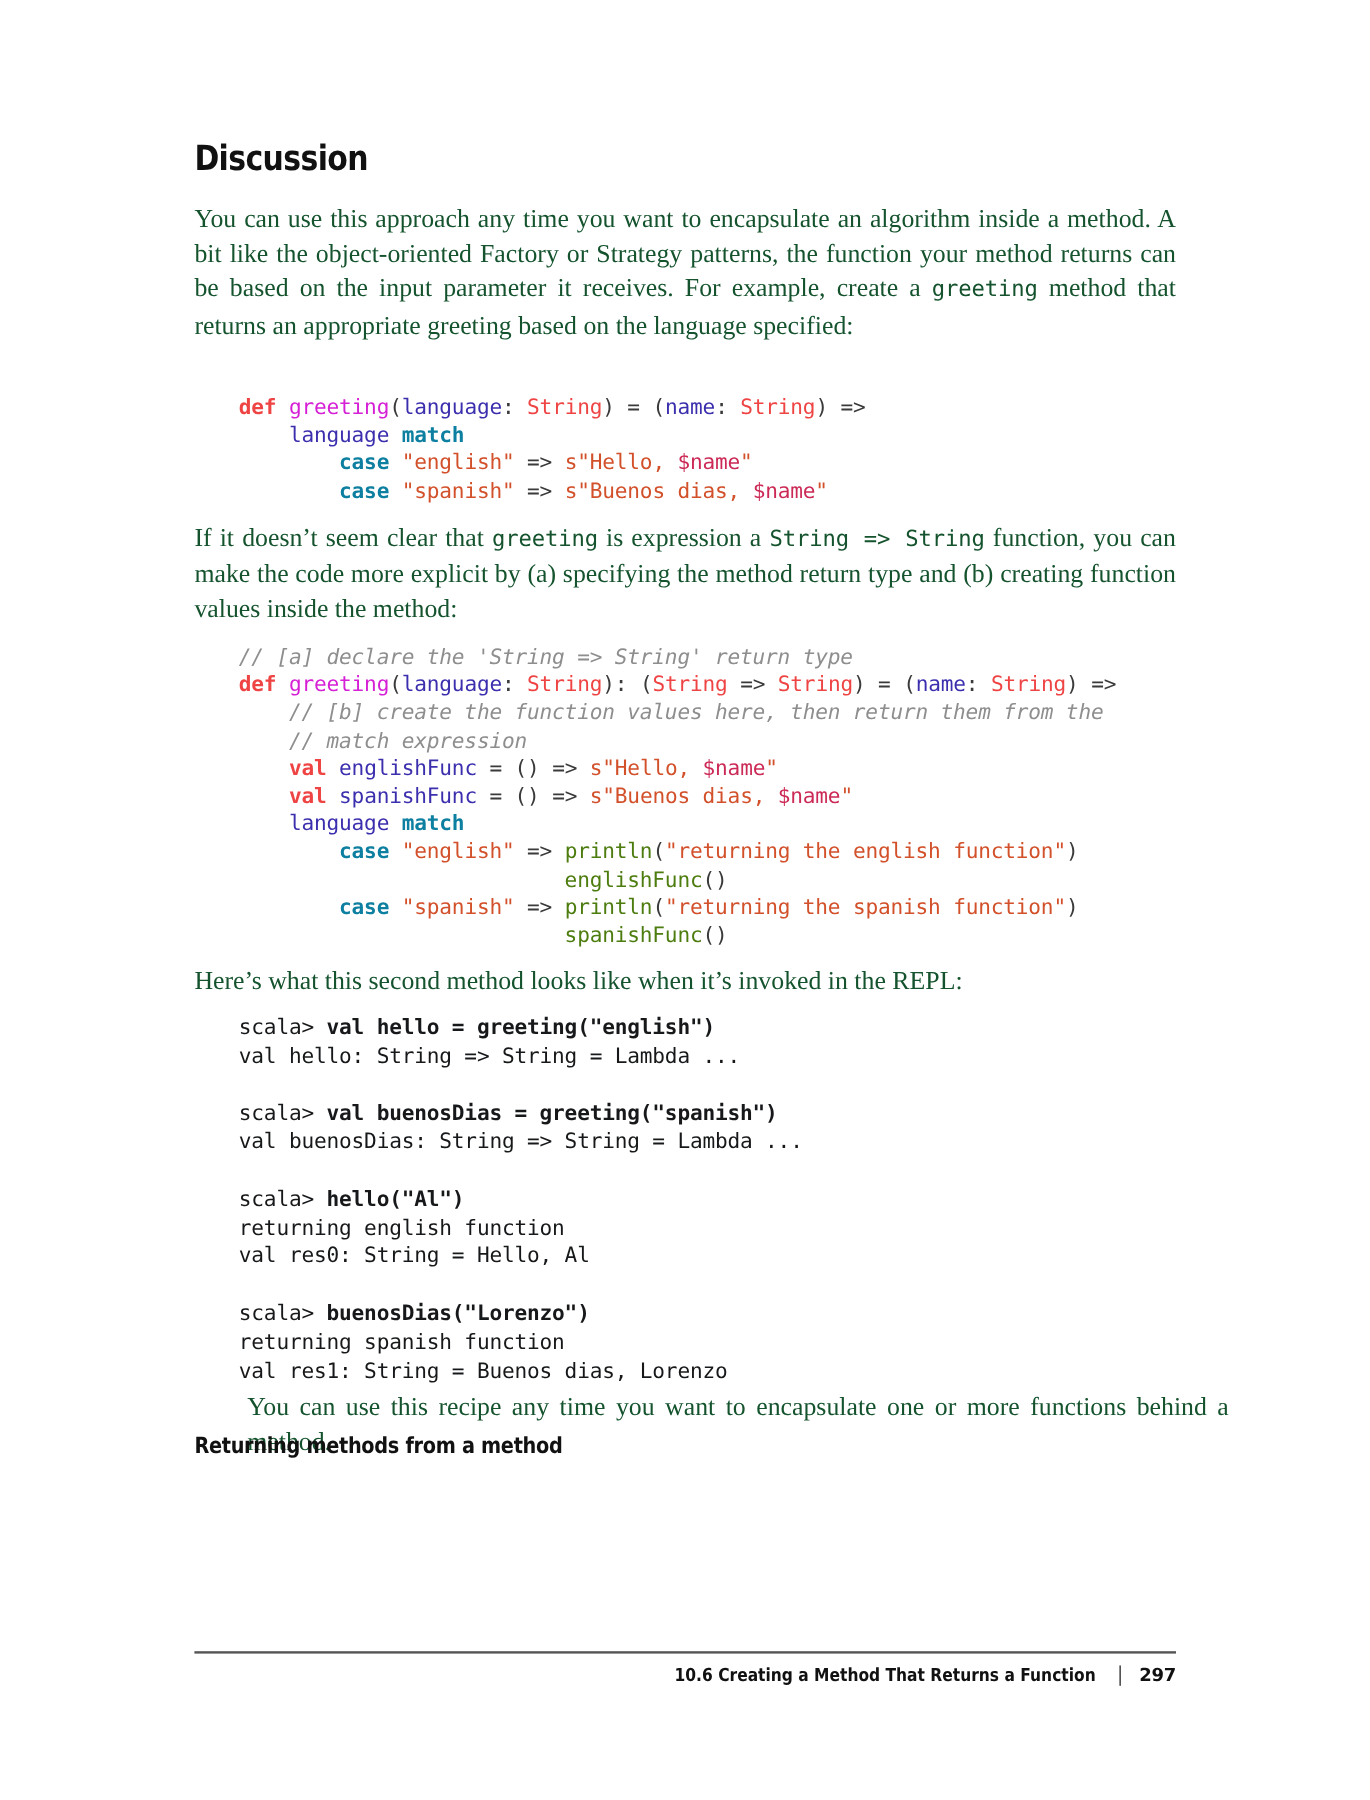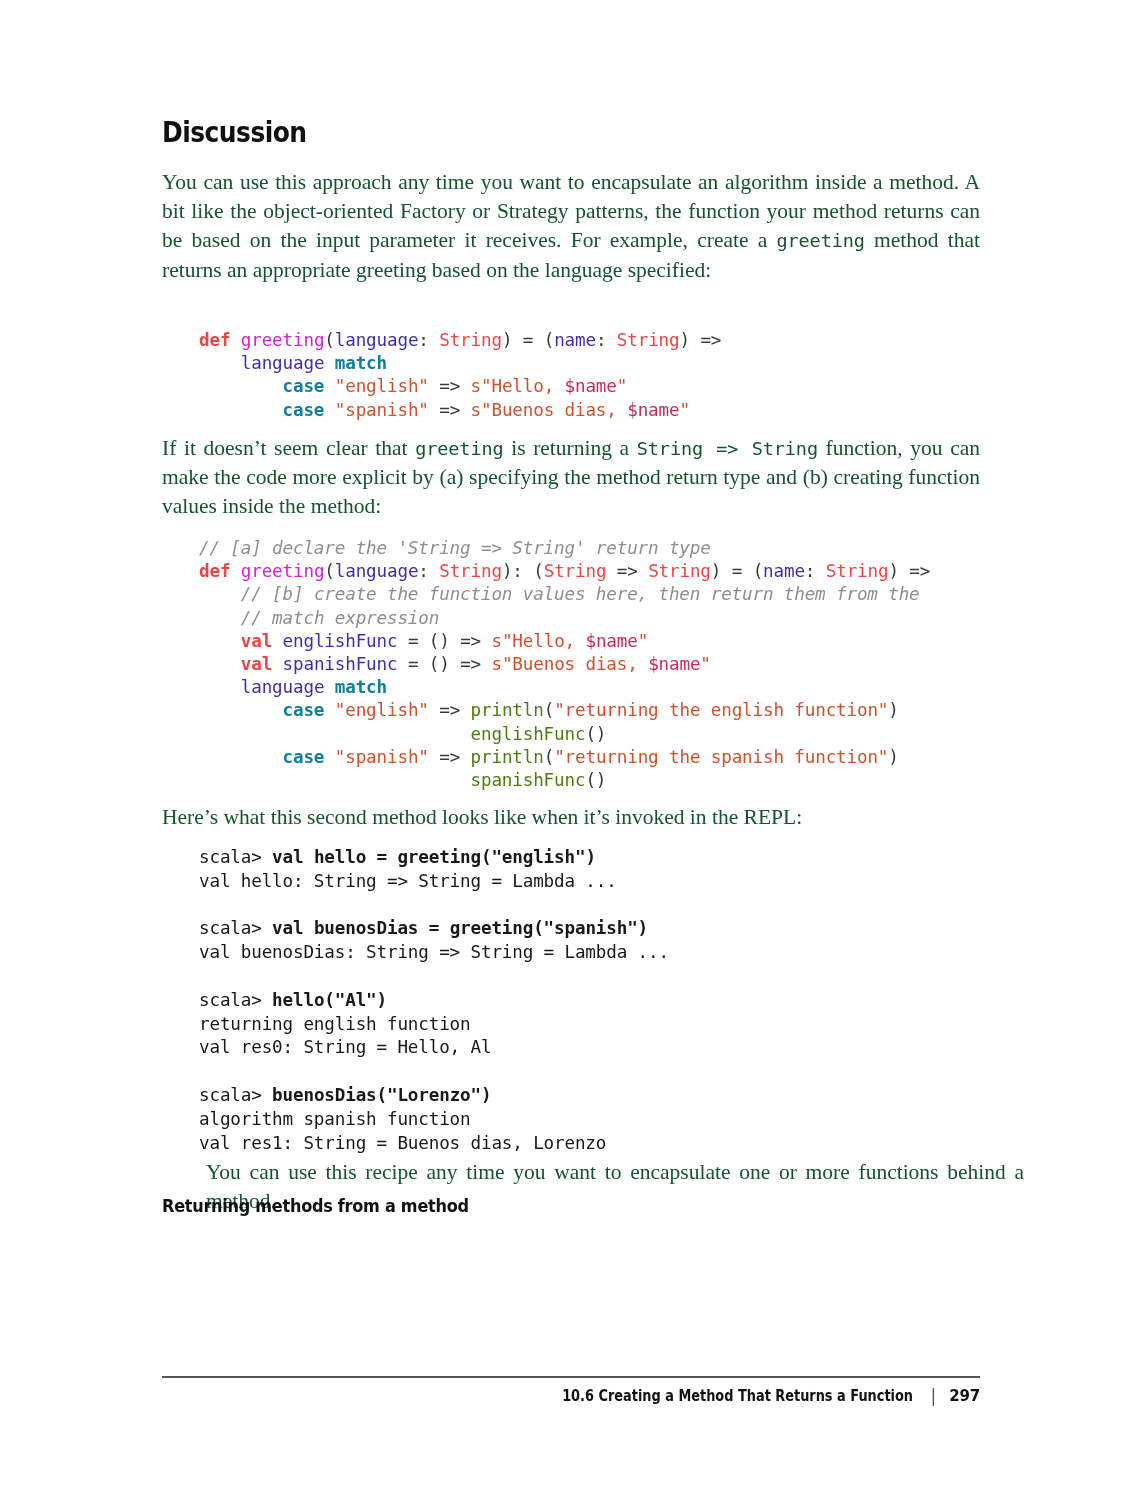--- a/index.html
+++ b/index.html
@@ -151,21 +151,21 @@
   </div>
 
   <div class="codeindent" style="top:329px;">
     <pre class="code"><span class="t-kw">def</span> <span class="t-fn">greeting</span><span class="t-punc">(</span><span class="t-id">language</span><span class="t-punc">:</span> <span class="t-type">String</span><span class="t-punc">)</span> <span class="t-punc">=</span> <span class="t-punc">(</span><span class="t-id">name</span><span class="t-punc">:</span> <span class="t-type">String</span><span class="t-punc">)</span> <span class="t-punc">=&gt;</span>
     <span class="t-id">language</span> <span class="t-case">match</span>
         <span class="t-case">case</span> <span class="t-str">"english"</span> <span class="t-punc">=&gt;</span> <span class="t-str">s"Hello, </span><span class="t-interp">$name</span><span class="t-str">"</span>
         <span class="t-case">case</span> <span class="t-str">"spanish"</span> <span class="t-punc">=&gt;</span> <span class="t-str">s"Buenos dias, </span><span class="t-interp">$name</span><span class="t-str">"</span></pre>
   </div>
 
   <div class="abs" style="top:434px; width:818px;">
-    <p class="body"><span>If it doesn’t seem clear that </span><span class="mono-inline">greeting</span><span> is returning a </span><span class="mono-inline">String =&gt; String</span><span> function, you can make the code more explicit by (a) specifying the method return type and (b) creating function values inside the method:</span></p>
+    <p class="body"><span>If it doesn’t seem clear that </span><span class="mono-inline">greeting</span><span> is expression a </span><span class="mono-inline">String =&gt; String</span><span> function, you can make the code more explicit by (a) specifying the method return type and (b) creating function values inside the method:</span></p>
   </div>
 
   <div class="codeindent" style="top:537px;">
     <pre class="code"><span class="t-cmt">// [a] declare the 'String =&gt; String' return type</span>
 <span class="t-kw">def</span> <span class="t-fn">greeting</span><span class="t-punc">(</span><span class="t-id">language</span><span class="t-punc">:</span> <span class="t-type">String</span><span class="t-punc">)</span><span class="t-punc">:</span> <span class="t-punc">(</span><span class="t-type">String</span> <span class="t-punc">=&gt;</span> <span class="t-type">String</span><span class="t-punc">)</span> <span class="t-punc">=</span> <span class="t-punc">(</span><span class="t-id">name</span><span class="t-punc">:</span> <span class="t-type">String</span><span class="t-punc">)</span> <span class="t-punc">=&gt;</span>
     <span class="t-cmt">// [b] create the function values here, then return them from the</span>
     <span class="t-cmt">// match expression</span>
     <span class="t-kw">val</span> <span class="t-id">englishFunc</span> <span class="t-punc">=</span> <span class="t-punc">()</span> <span class="t-punc">=&gt;</span> <span class="t-str">s"Hello, </span><span class="t-interp">$name</span><span class="t-str">"</span>
     <span class="t-kw">val</span> <span class="t-id">spanishFunc</span> <span class="t-punc">=</span> <span class="t-punc">()</span> <span class="t-punc">=&gt;</span> <span class="t-str">s"Buenos dias, </span><span class="t-interp">$name</span><span class="t-str">"</span>
     <span class="t-id">language</span> <span class="t-case">match</span>
@@ -184,21 +184,21 @@
 <span>val hello: String =&gt; String = Lambda ...</span>
 
 <span>scala&gt; </span><b>val buenosDias = greeting("spanish")</b>
 <span>val buenosDias: String =&gt; String = Lambda ...</span>
 
 <span>scala&gt; </span><b>hello("Al")</b>
 <span>returning english function</span>
 <span>val res0: String = Hello, Al</span>
 
 <span>scala&gt; </span><b>buenosDias("Lorenzo")</b>
-<span>algorithm spanish function</span>
+<span>returning spanish function</span>
 <span>val res1: String = Buenos dias, Lorenzo</span></pre>
   </div>
 
   <div class="abs" style="top:1158px; width:818px;margin-left:44px;">
     <p class="body">You can use this recipe any time you want to encapsulate one or more functions behind a method.</p>
   </div>
 
   <div class="abs" style="top:1197px; width:818px;">
     <h2 class="h-sub">Returning methods from a method</h2>
   </div>

